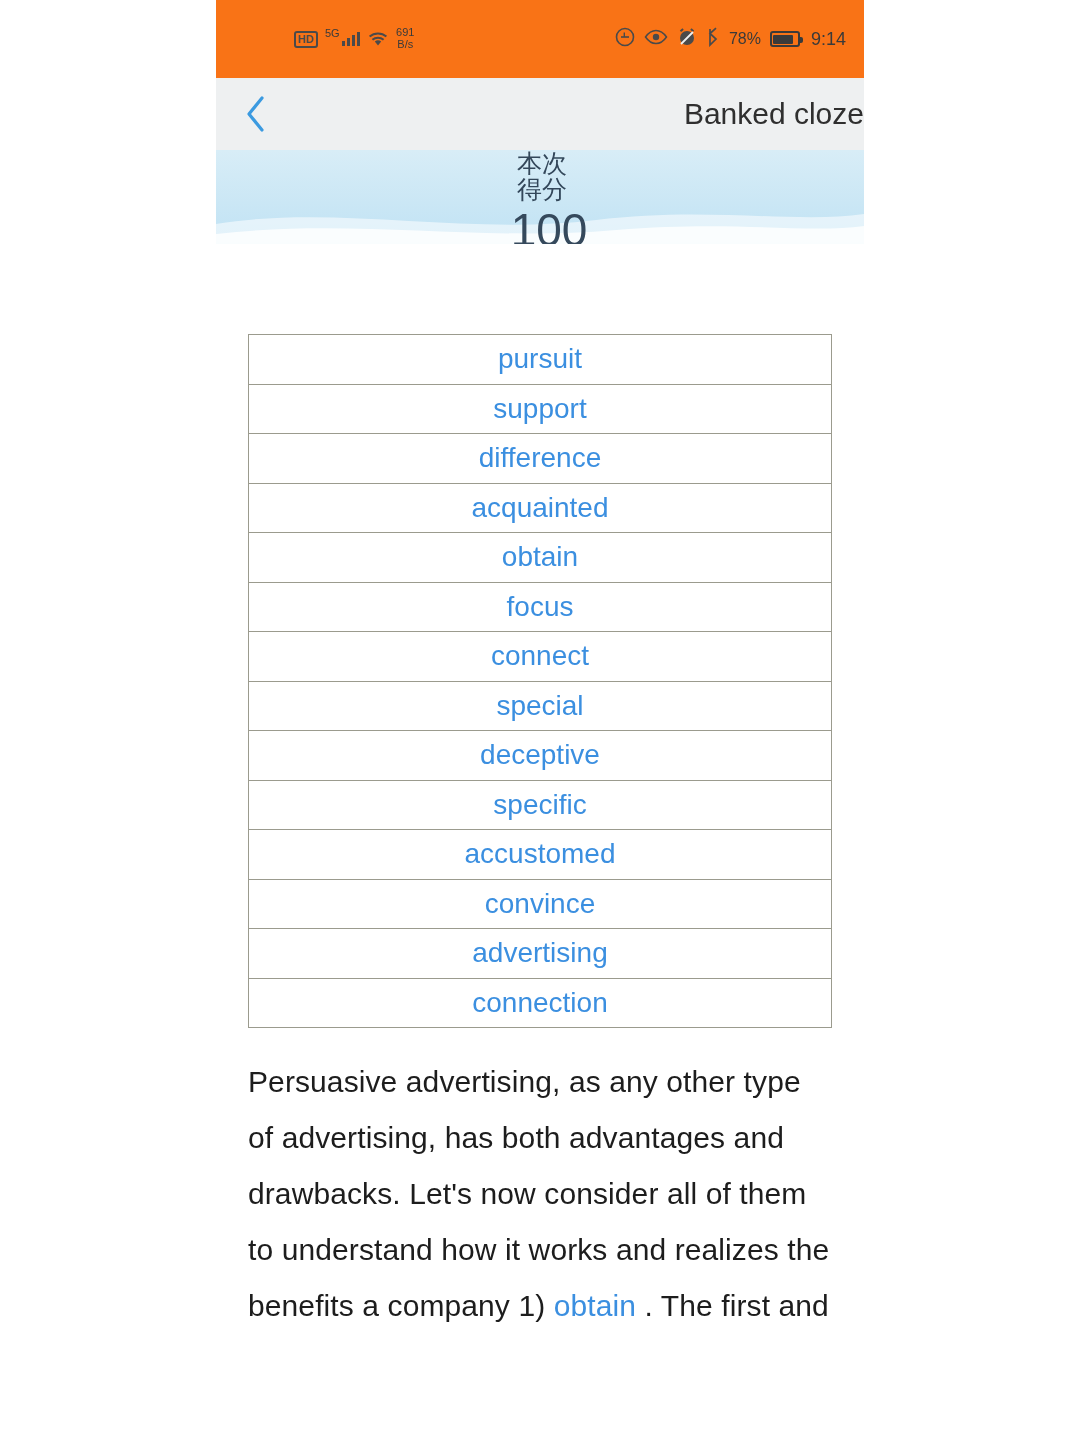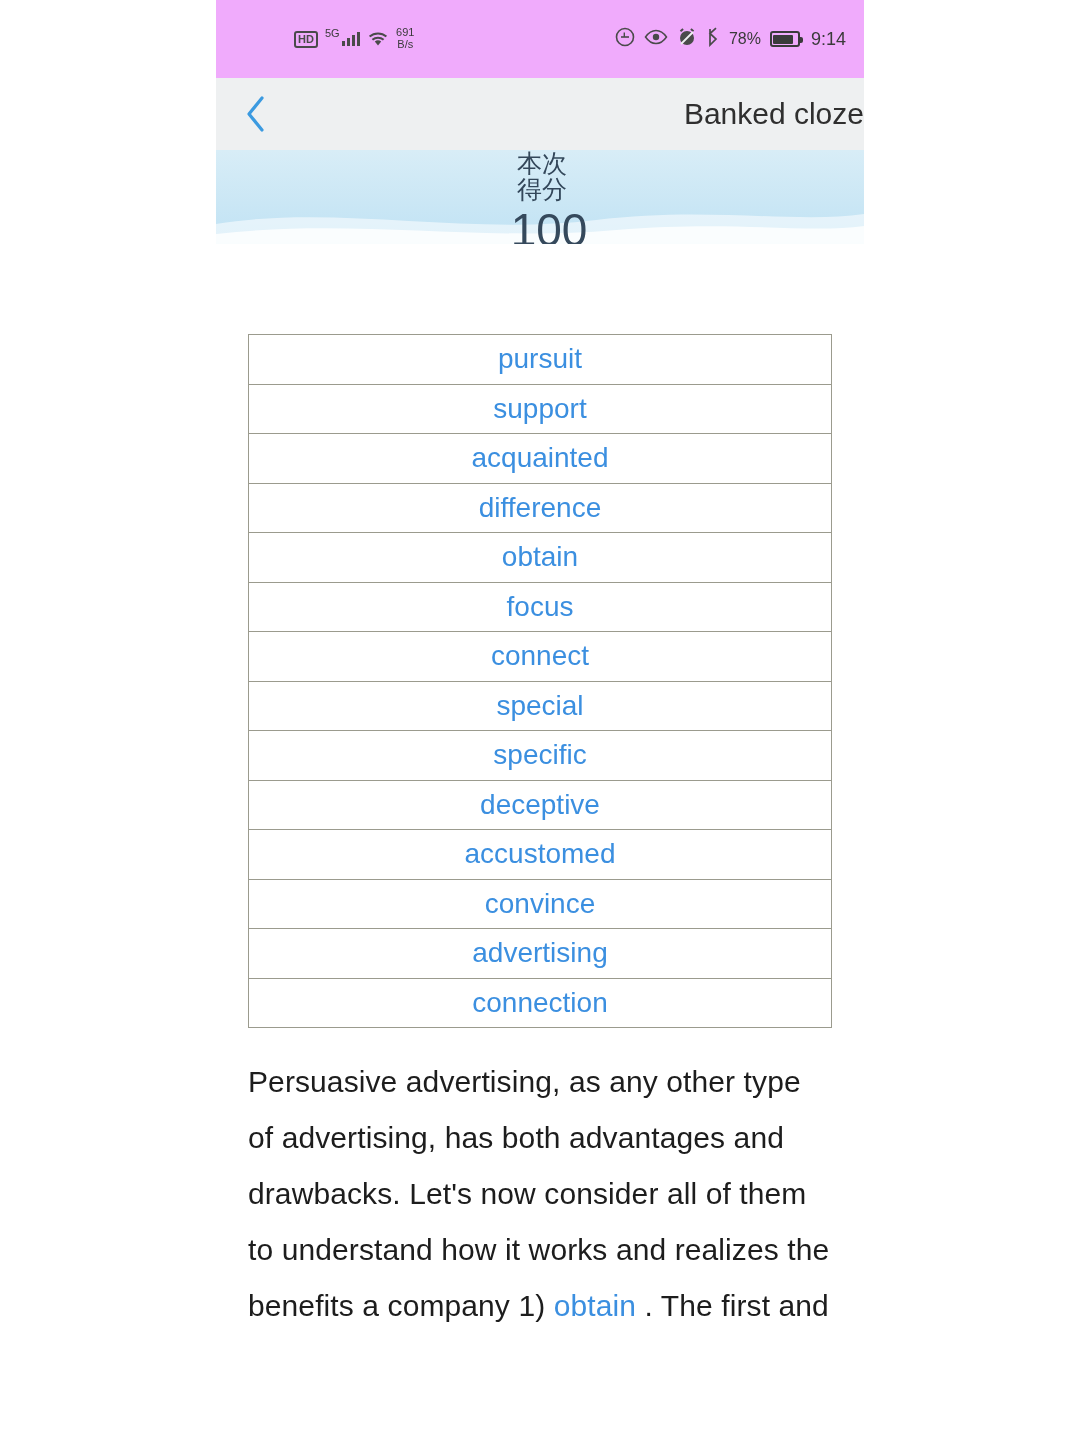--- a/index.html
+++ b/index.html
@@ -15,21 +15,21 @@
     left: 216px;
     top: 0;
     width: 648px;
     height: 1439px;
     background: #ffffff;
   }
 
   
   .status-bar {
     height: 78px;
-    background: #f0abfc;
+    background: #f97316;
     display: flex;
     align-items: center;
     padding: 0 18px;
     font-size: 17px;
     color: #3a3a3a;
   }
   .status-left, .status-right {
     display: flex;
     align-items: center;
     gap: 7px;
@@ -266,42 +266,42 @@
 
   <div class="content">
     <div class="word-bank">
       <div class="word-row">
           <span>pursuit</span>
         </div>
       <div class="word-row">
           <span>support</span>
         </div>
       <div class="word-row">
+          <span>difference</span>
+        </div>
+      <div class="word-row">
           <span>acquainted</span>
         </div>
       <div class="word-row">
-          <span>difference</span>
-        </div>
-      <div class="word-row">
           <span>obtain</span>
         </div>
       <div class="word-row">
           <span>focus</span>
         </div>
       <div class="word-row">
           <span>connect</span>
         </div>
       <div class="word-row">
           <span>special</span>
         </div>
       <div class="word-row">
+          <span>deceptive</span>
+        </div>
+      <div class="word-row">
           <span>specific</span>
-        </div>
-      <div class="word-row">
-          <span>deceptive</span>
         </div>
       <div class="word-row">
           <span>accustomed</span>
         </div>
       <div class="word-row">
           <span>convince</span>
         </div>
       <div class="word-row">
           <span>advertising</span>
         </div>

